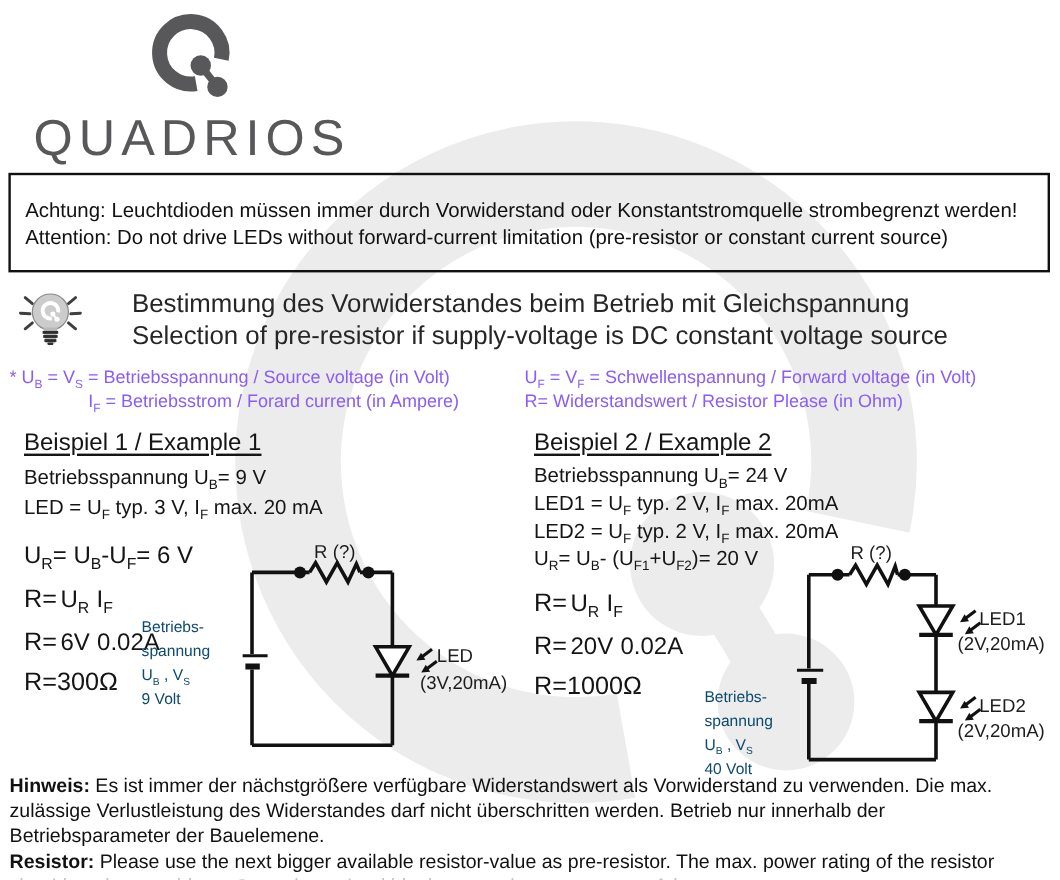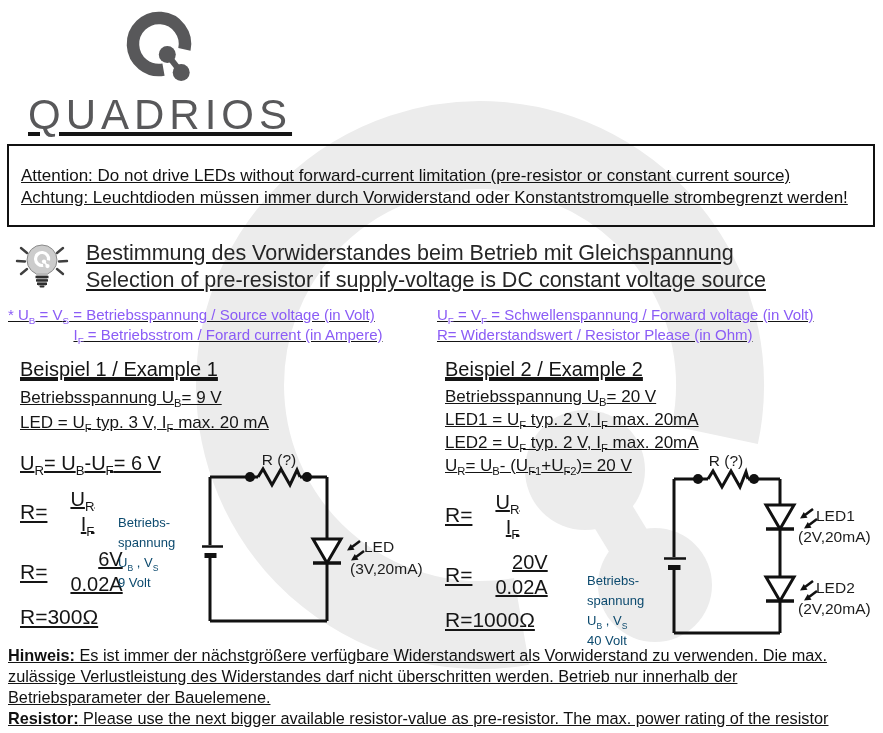--- a/index.html
+++ b/index.html
@@ -1,21 +1,20 @@
 <!DOCTYPE html>
 <html><head>
 <meta charset="utf-8">
 <style>
   * { margin:0; padding:0; box-sizing:border-box; }
   html,body { background:#fff; }
   .page {
     position:relative; width:882px; height:733px; overflow:hidden;
     background:#fff; color:#151515;
     font-family:"Liberation Sans", sans-serif;
-    text-decoration:underline;
   }
   .watermark { position:absolute; inset:0; z-index:0; pointer-events:none; }
   .content { position:relative; z-index:1; }
 
   
   .brand { margin:8px 0 0 28px; width:262px; text-align:center; }
   .brand .mark { display:block; margin:0 auto; }
   .wordmark {
     font-size:42px; letter-spacing:5px; color:#58585a; font-weight:400;
     line-height:46px; text-align:center; white-space:nowrap;
@@ -23,21 +22,21 @@
 
   
   .warnbox {
     margin:6px 7px 0 7px; border:2px solid #111;
     padding:19px 10px 17px 12px;
     font-size:17px; line-height:21.5px; color:#111;
   }
 
   
   .headline { display:flex; margin-top:12px; padding-left:12px; gap:14px; align-items:center; }
-  .headline .txt { font-size:21.5px; line-height:27px; color:#262626; }
+  .headline .txt { font-size:21.5px; line-height:27px; color:#262626;margin-left:24px; }
 
   
   .defs { display:flex; margin-top:10px; font-size:15px; line-height:20px; color:#8b5cf6; }
   .defs .dleft { width:437px; padding-left:8px; }
   .defs .dleft .indent { padding-left:11px;text-align:center; }
   .defs .dright { flex:1; }
 
   
   .examples { display:flex; margin-top:12px; height:282px; }
   .example { position:relative; }
@@ -49,21 +48,21 @@
     line-height:24px; margin-bottom:4px; white-space:nowrap;
   }
   .ex-line { font-size:17px; line-height:25px; white-space:nowrap; }
   .e2 .ex-line { line-height:23px; }
   .ur-line { font-size:20px; line-height:25px; margin-top:16px; white-space:nowrap; }
   .formula { display:flex; align-items:center; font-size:20px; }
   .formula .lhs { font-size:21px; }
   .f1 { margin-top:12px; }
   .f2 { margin-top:12px; }
   .e2 .f1 { margin-top:14px; }
-  .frac { display:inline-flex; flex-direction:column; align-items:flex-end; text-align:center; line-height:23px;margin-left:20px; }
+  .frac { display:inline-flex; flex-direction:row; align-items:flex-end; text-align:center; line-height:23px; }
   .frac .bar { height:2px; background:#111; }
   .frac .num, .frac .den { padding:0 3px; }
   .result { font-size:21px; margin-top:9px; }
   sub { font-size:.66em; line-height:0; }
 
   
   .figure { position:absolute; display:flex; }
   .e1 .figure { left:118px; top:92px; }
   .e2 .figure { left:150px; top:96px; }
   .battery-label { font-size:13px; line-height:20px; color:#0c4a6e; white-space:nowrap; }
@@ -96,22 +95,22 @@
       <svg class="mark" width="84" height="84" viewBox="0 0 84 84">
         <path d="M46.5 61.6 A26 26 0 1 1 67.4 41.4" fill="none" stroke="#58585a" stroke-width="12.5"></path>
         <line x1="50.3" y1="46.6" x2="64.2" y2="64.4" stroke="#58585a" stroke-width="6"></line>
         <circle cx="50.3" cy="46.6" r="8.5" fill="#58585a"></circle>
         <circle cx="64.2" cy="64.4" r="8.5" fill="#58585a"></circle>
       </svg>
       <div class="wordmark">QUADRIOS</div>
     </div>
 
     <div class="warnbox">
+      <div>Achtung: Leuchtdioden müssen immer durch Vorwiderstand oder Konstantstromquelle strombegrenzt werden!</div>
       <div>Attention: Do not drive LEDs without forward-current limitation (pre-resistor or constant current source)</div>
-      <div>Achtung: Leuchtdioden müssen immer durch Vorwiderstand oder Konstantstromquelle strombegrenzt werden!</div>
     </div>
 
     <div class="headline">
       <svg width="60" height="56" viewBox="0 0 60 56">
         <g stroke="#3f3f3f" stroke-width="2.4" stroke-linecap="round">
           <line x1="9" y1="9" x2="15" y2="14"></line>
           <line x1="5" y1="22" x2="13" y2="22.5"></line>
           <line x1="9" y1="35" x2="15" y2="30"></line>
           <line x1="51" y1="9" x2="45" y2="14"></line>
           <line x1="55" y1="22" x2="47" y2="22.5"></line>
@@ -199,21 +198,21 @@
             </g>
             <text x="77" y="16" font-size="15.5" text-anchor="middle">R (?)</text>
             <text x="162" y="103" font-size="15.5">LED</text>
             <text x="148" y="125" font-size="15.5">(3V,20mA)</text>
           </svg>
         </div>
       </div>
 
       <div class="example e2">
         <div class="ex-title">Beispiel 2 / Example 2</div>
-        <div class="ex-line"><span>Betriebsspannung U</span><sub>B</sub><span>= 20 V</span></div>
+        <div class="ex-line"><span>Betriebsspannung U</span><sub>B</sub><span>= 24 V</span></div>
         <div class="ex-line"><span>LED1 = U</span><sub>F</sub><span> typ. 2 V, I</span><sub>F</sub><span> max. 20mA</span></div>
         <div class="ex-line"><span>LED2 = U</span><sub>F</sub><span> typ. 2 V, I</span><sub>F</sub><span> max. 20mA</span></div>
         <div class="ex-line"><span>U</span><sub>R</sub><span>= U</span><sub>B</sub><span>- (U</span><sub>F1</sub><span>+U</span><sub>F2</sub><span>)= 20 V</span></div>
 
         <div class="formula f1">
           <span class="lhs">R=</span>
           <span class="frac">
               <span class="num"><span>U</span><sub>R</sub><span></span></span>
               <span class="bar"></span>
               <span class="den"><span>I</span><sub>F</sub><span></span></span>

